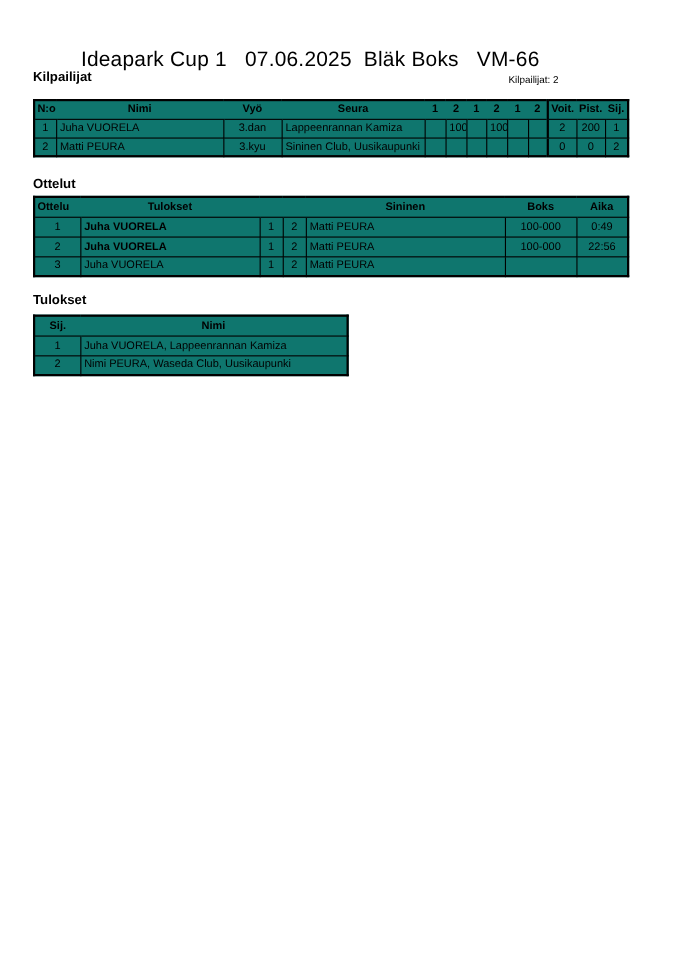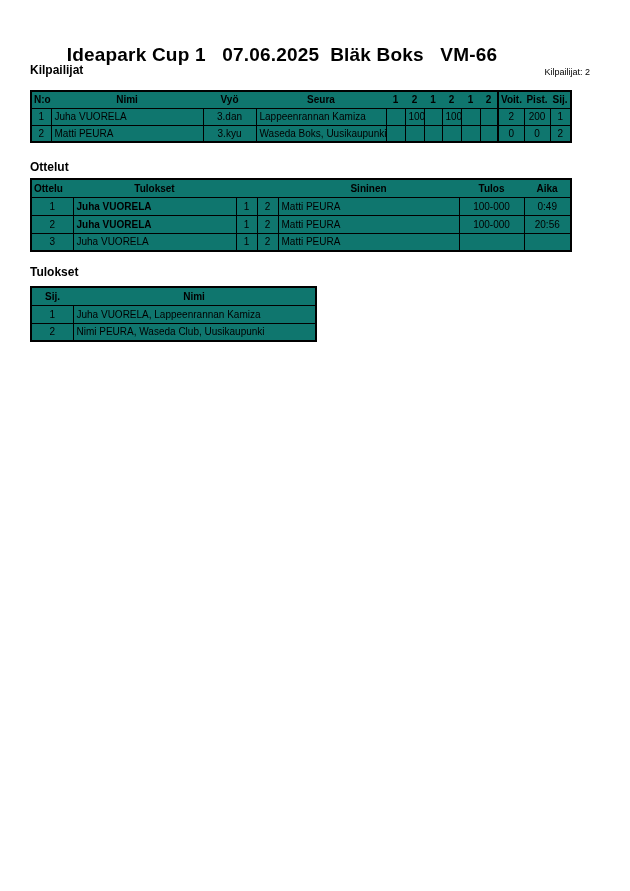--- a/index.html
+++ b/index.html
@@ -7,35 +7,35 @@
   body {
     width: 630px; height: 891px;
     position: relative;
     font-family: "Liberation Sans", sans-serif;
     color: #000000;
     overflow: hidden;
   }
   .page-title {
     position: absolute; top: 44px; left: 0; width: 564px;
     text-align: center;
-    font-size: 19px; font-weight: bold;
+    font-size: 19px; font-weight: normal;
     white-space: pre;
     letter-spacing: 0.2px;
   }
   .section-heading {
     position: absolute;
     text-align: left;
     font-size: 12px; font-weight: bold;
   }
   .kilpailijat-heading { top: 63px; left: 30px; width: 467px; }
   .ottelut-heading    { top: 160px; left: 30px; width: 540px; }
   .tulokset-heading   { top: 265px; left: 30px; width: 260px; }
   .competitor-count {
     position: absolute; top: 67px; left: 380px; width: 210px;
-    text-align: right;
+    text-align: center;
     font-size: 9px;
   }
   table {
     position: absolute;
     border-collapse: collapse;
     table-layout: fixed;
     border: 2px solid #000;
     font-size: 10px;
     background: #0f766e;
   }
@@ -118,21 +118,21 @@
       <td></td>
       <td></td>
       <td class="thick-left">2</td>
       <td>200</td>
       <td>1</td>
     </tr>
     <tr>
       <td>2</td>
       <td class="al">Matti PEURA</td>
       <td>3.kyu</td>
-      <td class="al">Waseda Boks, Uusikaupunki</td>
+      <td class="al">Sininen Club, Uusikaupunki</td>
       <td></td>
       <td></td>
       <td></td>
       <td></td>
       <td></td>
       <td></td>
       <td class="thick-left">0</td>
       <td>0</td>
       <td>2</td>
     </tr>
@@ -151,42 +151,42 @@
       <col style="width:65px">
       <col style="width:47px">
   </colgroup>
   <thead>
     <tr>
       <th class="al">Ottelu</th>
       <th>Tulokset</th>
       <th></th>
       <th></th>
       <th>Sininen</th>
-      <th>Tulos</th>
+      <th>Boks</th>
       <th>Aika</th>
     </tr>
   </thead>
   <tbody>
     <tr>
       <td>1</td>
       <td class="al win">Juha VUORELA</td>
       <td>1</td>
       <td>2</td>
       <td class="al">Matti PEURA</td>
       <td>100-000</td>
       <td>0:49</td>
     </tr>
     <tr>
       <td>2</td>
       <td class="al win">Juha VUORELA</td>
       <td>1</td>
       <td>2</td>
       <td class="al">Matti PEURA</td>
       <td>100-000</td>
-      <td>20:56</td>
+      <td>22:56</td>
     </tr>
     <tr>
       <td>3</td>
       <td class="al">Juha VUORELA</td>
       <td>1</td>
       <td>2</td>
       <td class="al">Matti PEURA</td>
       <td></td>
       <td></td>
     </tr>

